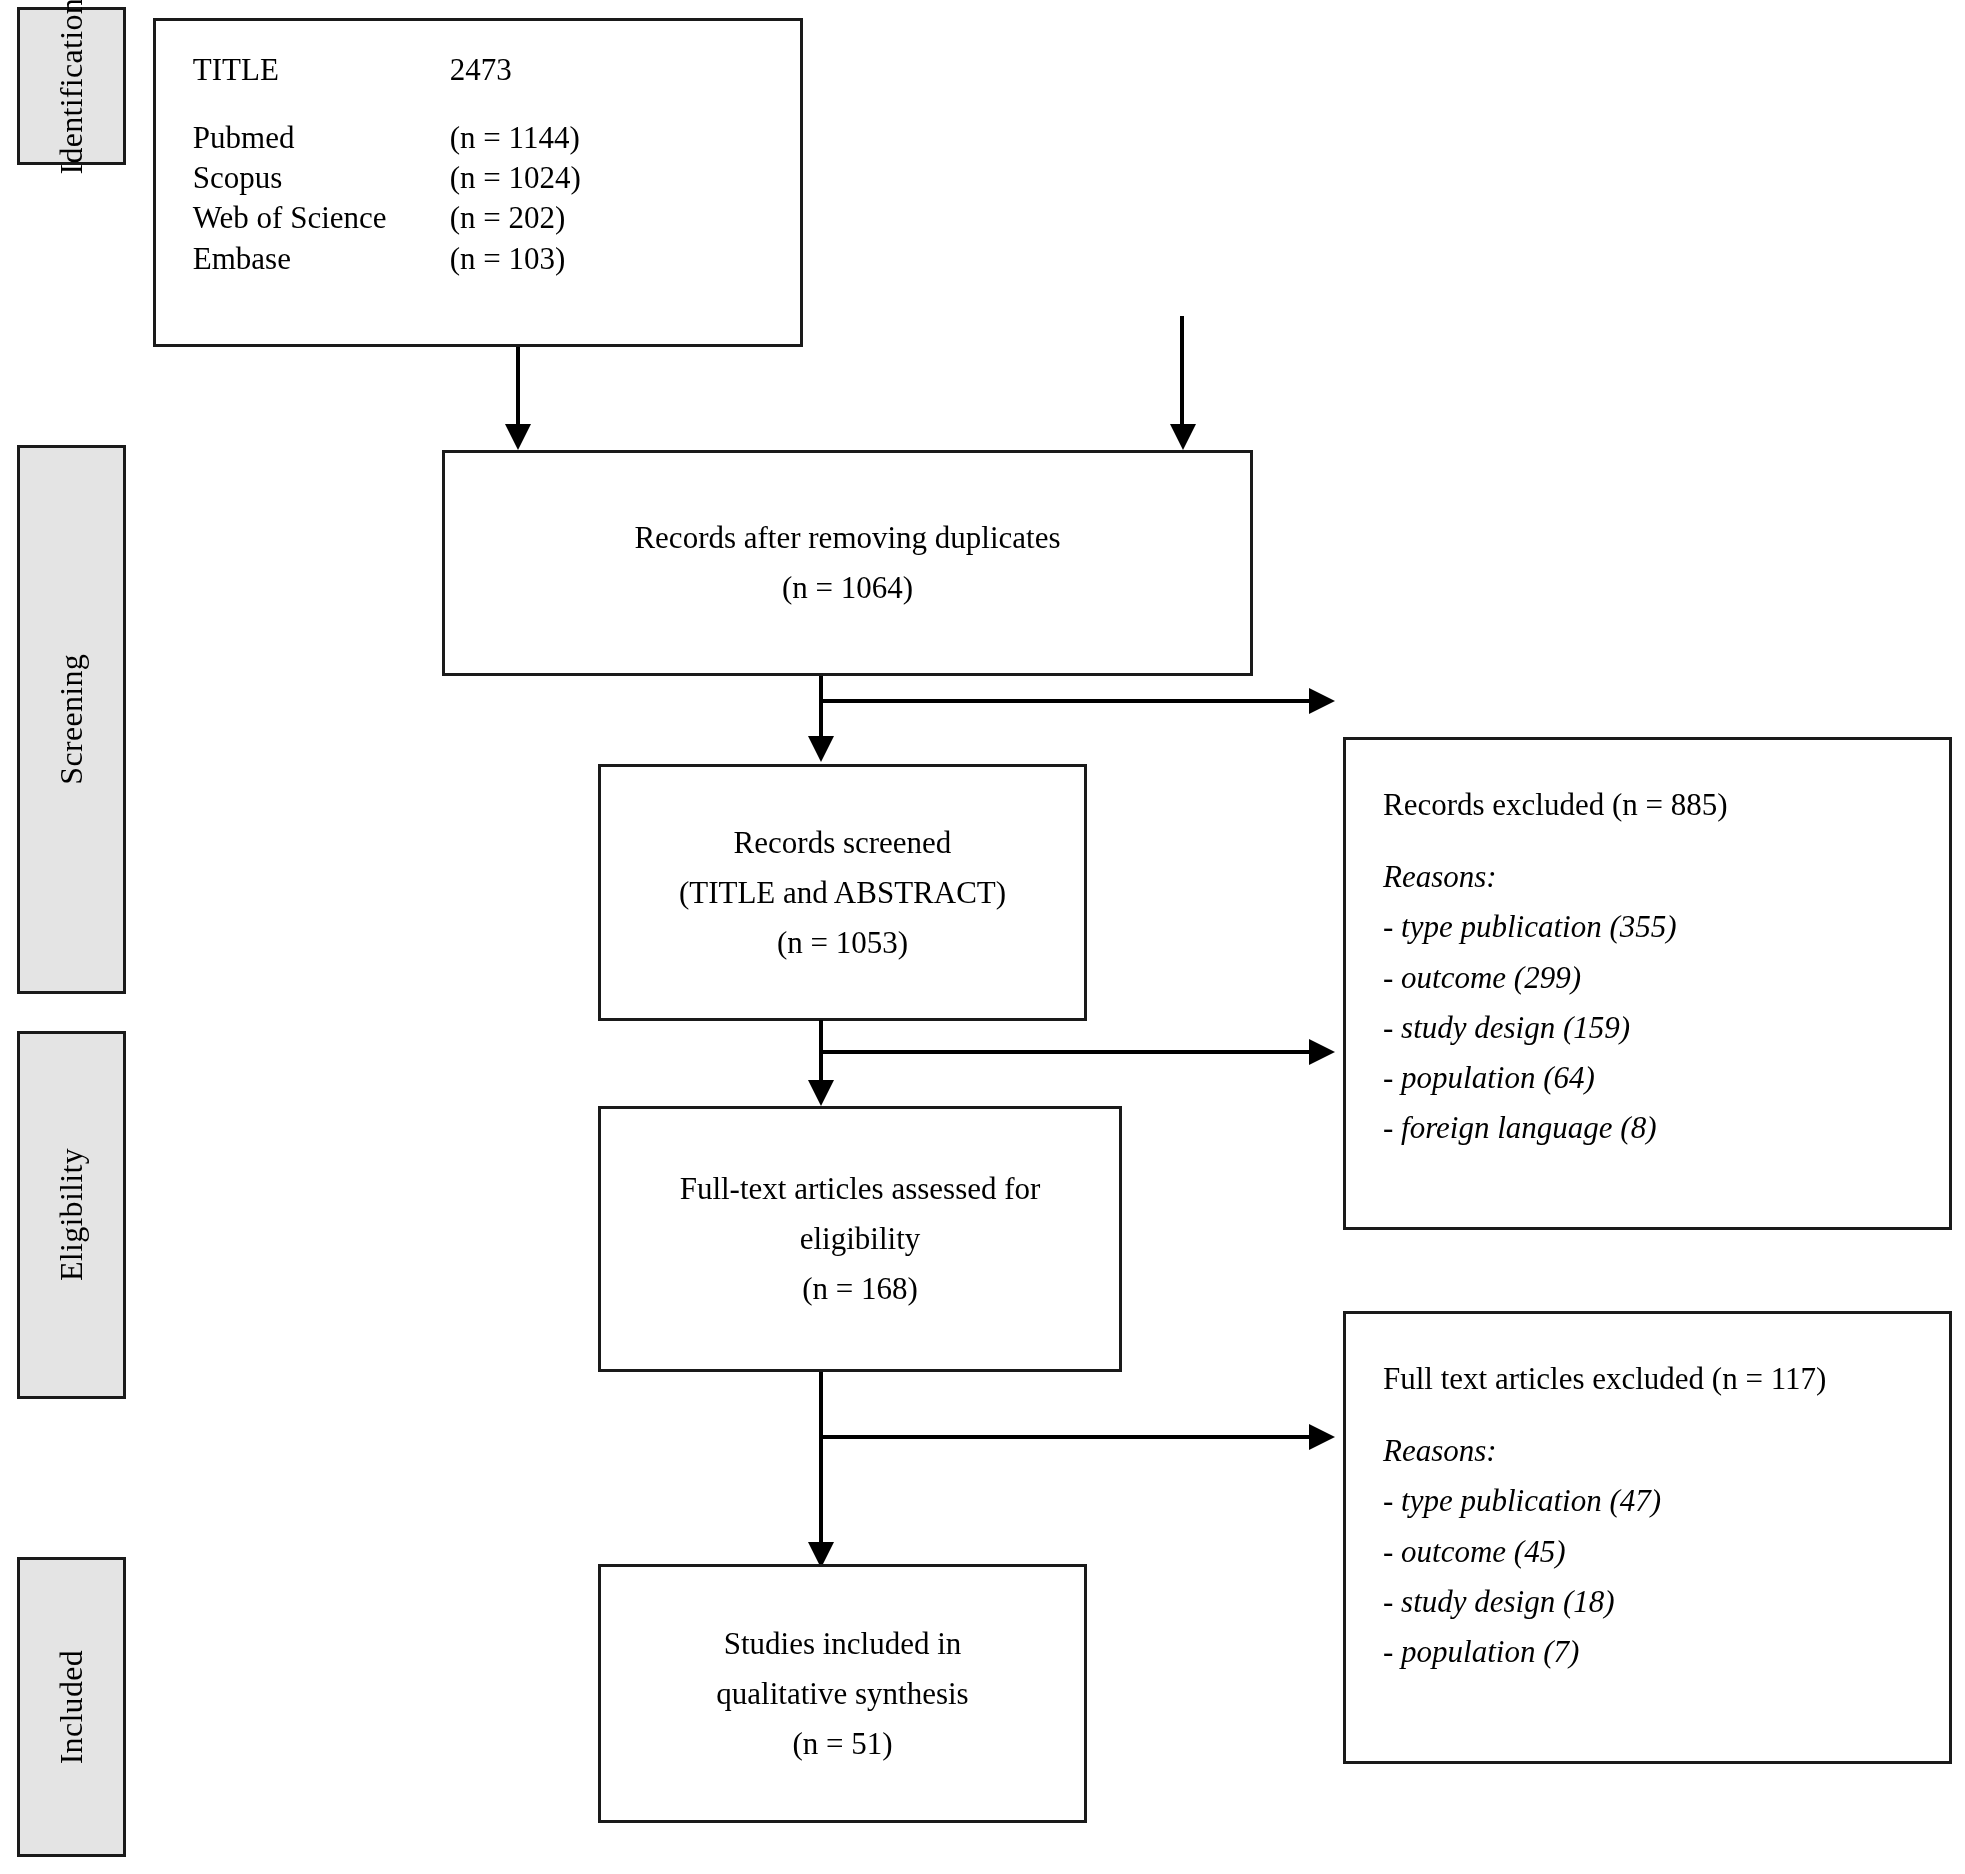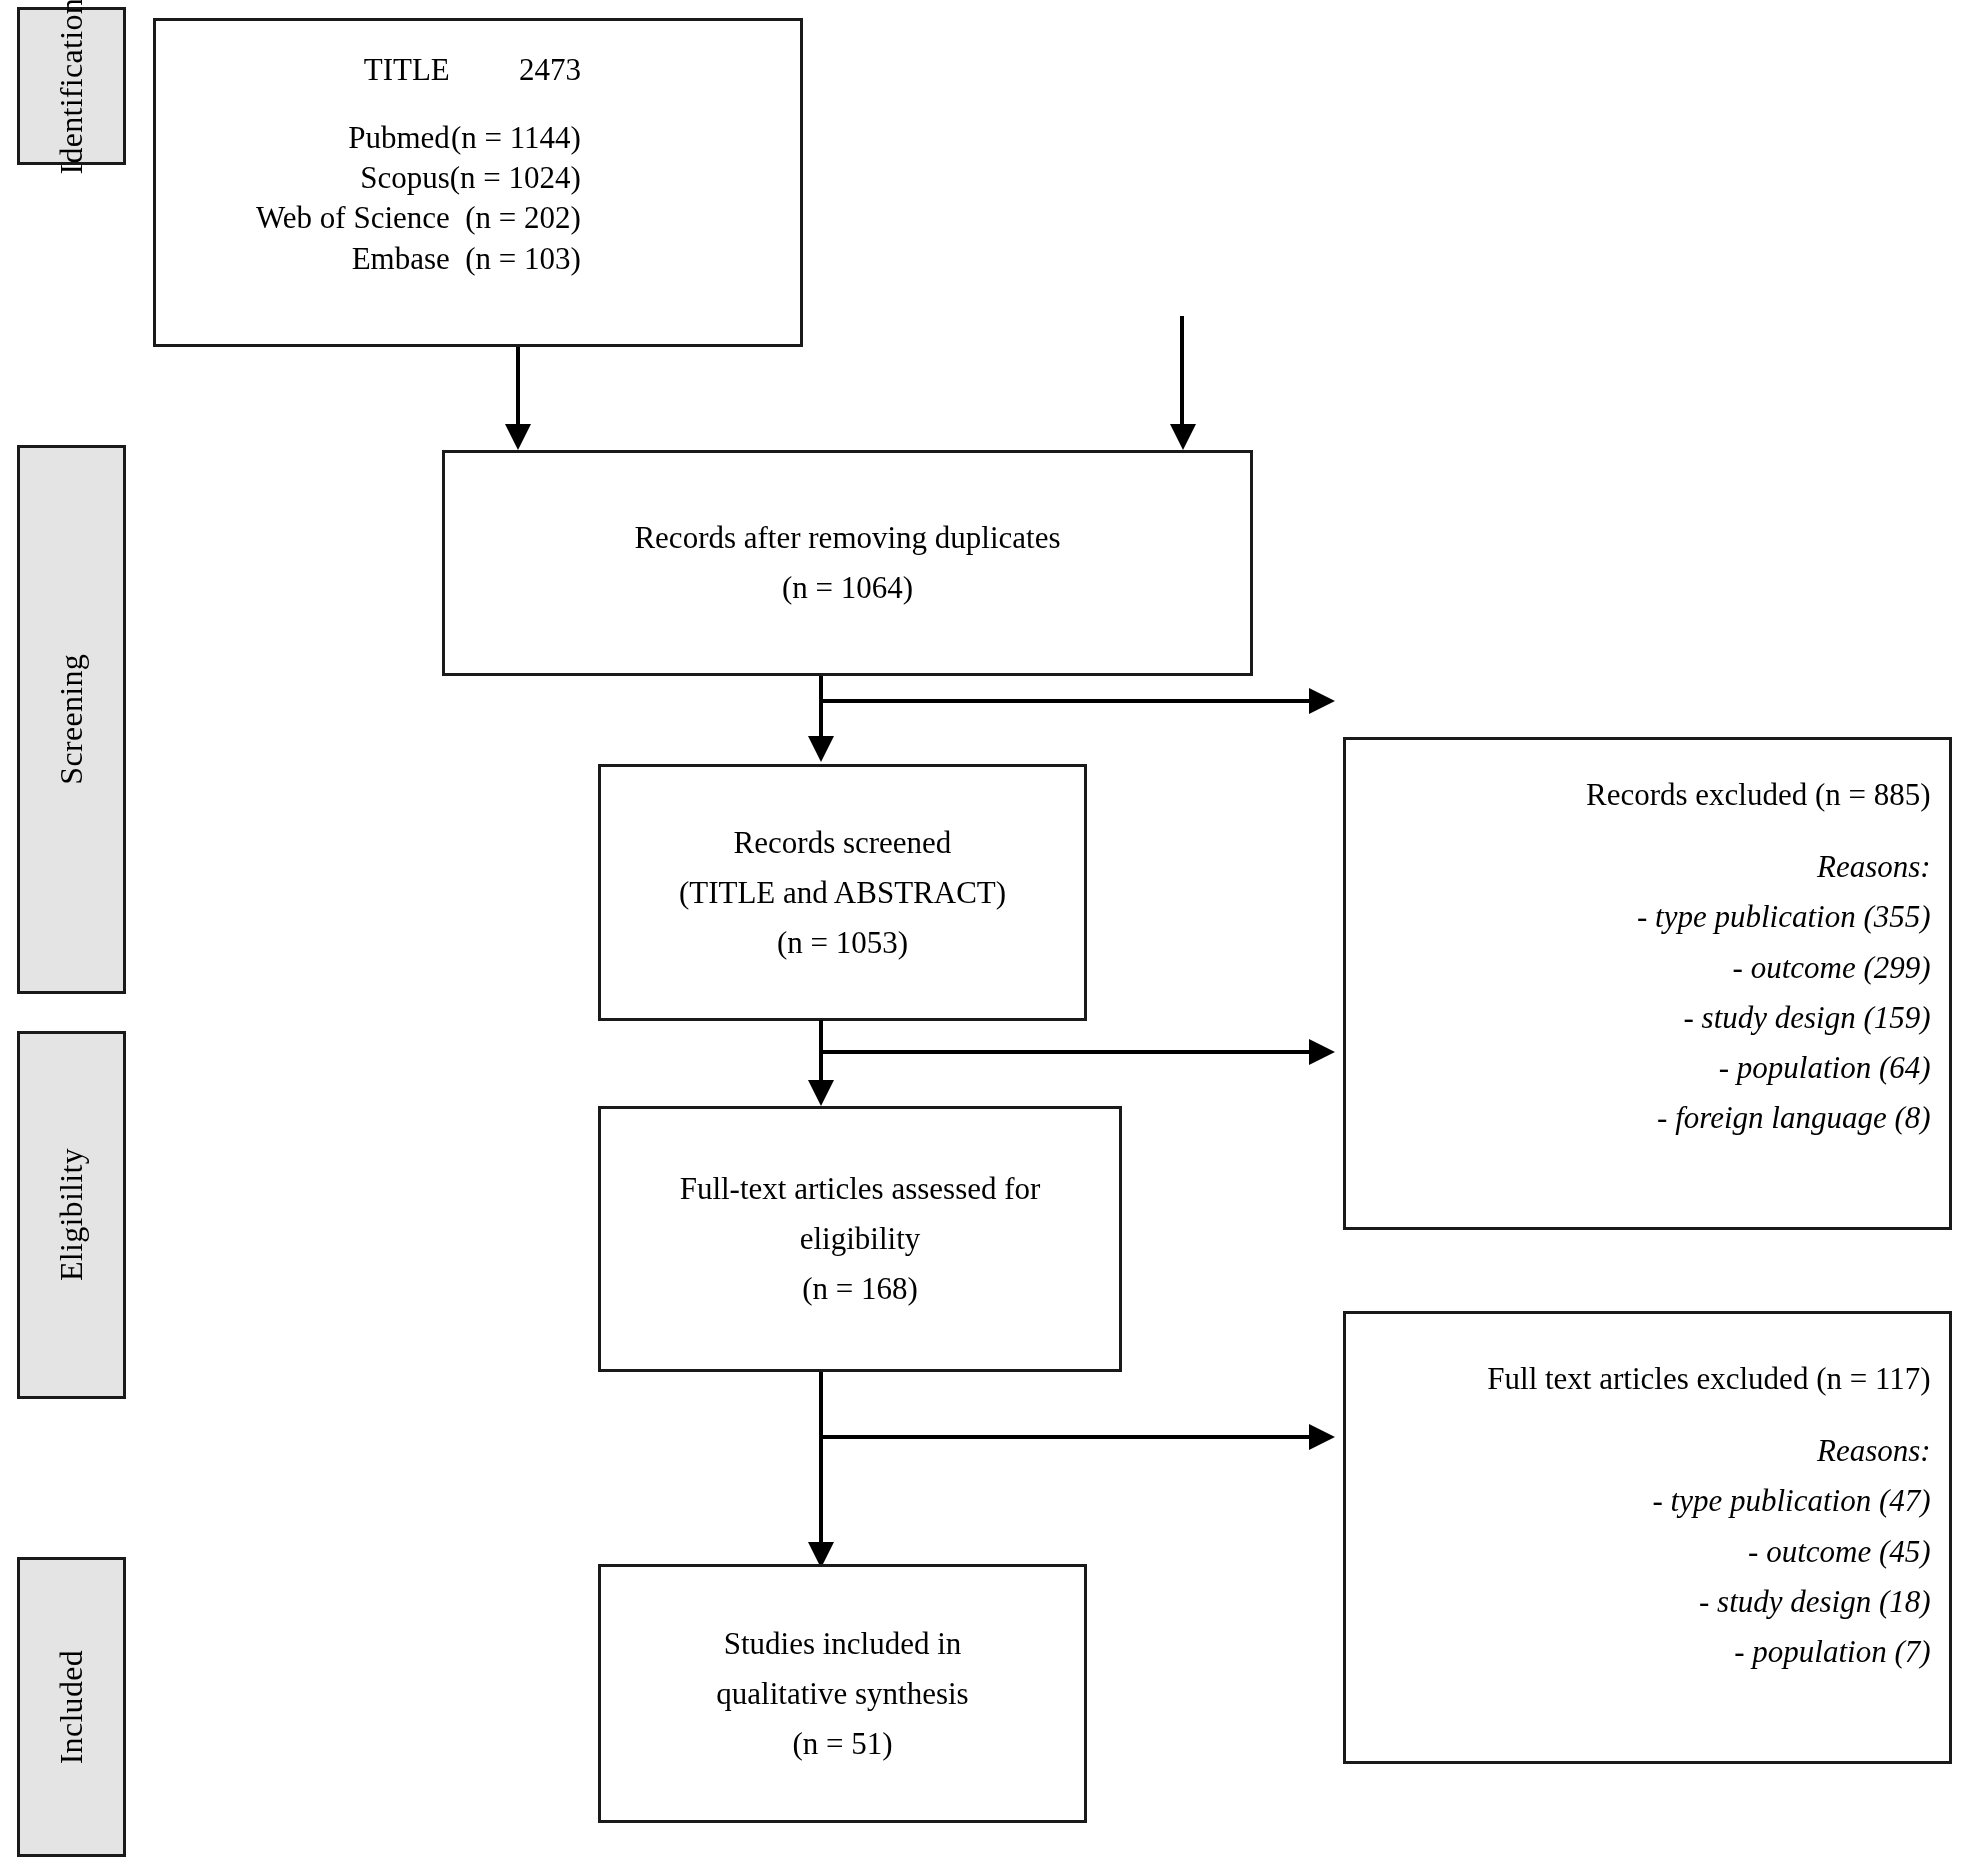--- a/index.html
+++ b/index.html
@@ -51,21 +51,21 @@
     top: 50%;
     transform: translateY(-50%);
     padding: 0 18.4px;
     box-sizing: border-box;
   }
   .box-inner.top-anchor {
     top: 0;
     transform: none;
   }
   .ctr { text-align: center; }
-  .lft { text-align: right; }
+  .lft { text-align: left; }
 
   .line {
     font-size: 31px;
     line-height: 1.62;
     white-space: nowrap;
   }
   .line.wrapok { white-space: normal; }
   .it { font-style: italic; }
 
   
@@ -185,21 +185,21 @@
 
   <div class="box" style="left:598px; top:764px; width:489px; height:257px;">
     <div class="box-inner ctr">
       <div class="line">Records screened</div>
       <div class="line">(TITLE and ABSTRACT)</div>
       <div class="line">(n = 1053)</div>
     </div>
   </div>
 
   <div class="box" style="left:1343px; top:737px; width:609px; height:493px;">
-    <div class="box-inner top-anchor lft" style="padding-left:37px;margin-top:30px;">
+    <div class="box-inner top-anchor lft" style="padding-top:40px; padding-left:37px;">
       <div class="line">Records excluded (n = 885)</div>
       <div class="line it" style="margin-top:22px;">Reasons:</div>
       <div class="line it">- type publication (355)</div>
       <div class="line it">- outcome (299)</div>
       <div class="line it">- study design (159)</div>
       <div class="line it">- population (64)</div>
       <div class="line it">- foreign language (8)</div>
     </div>
   </div>
 

